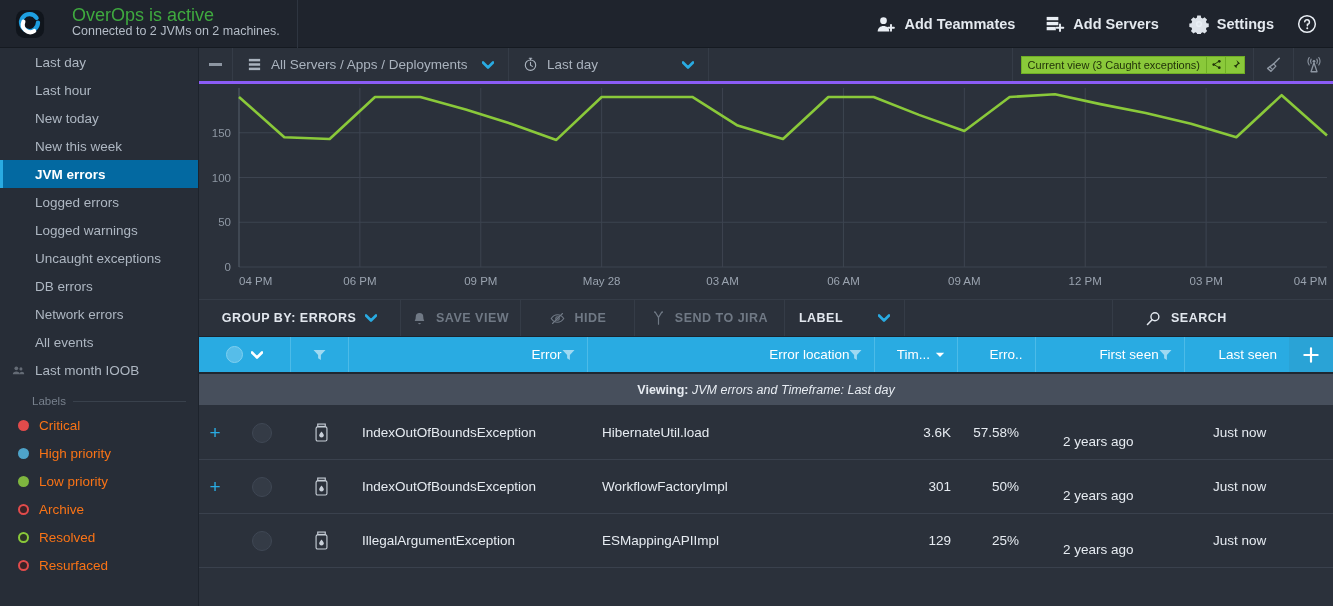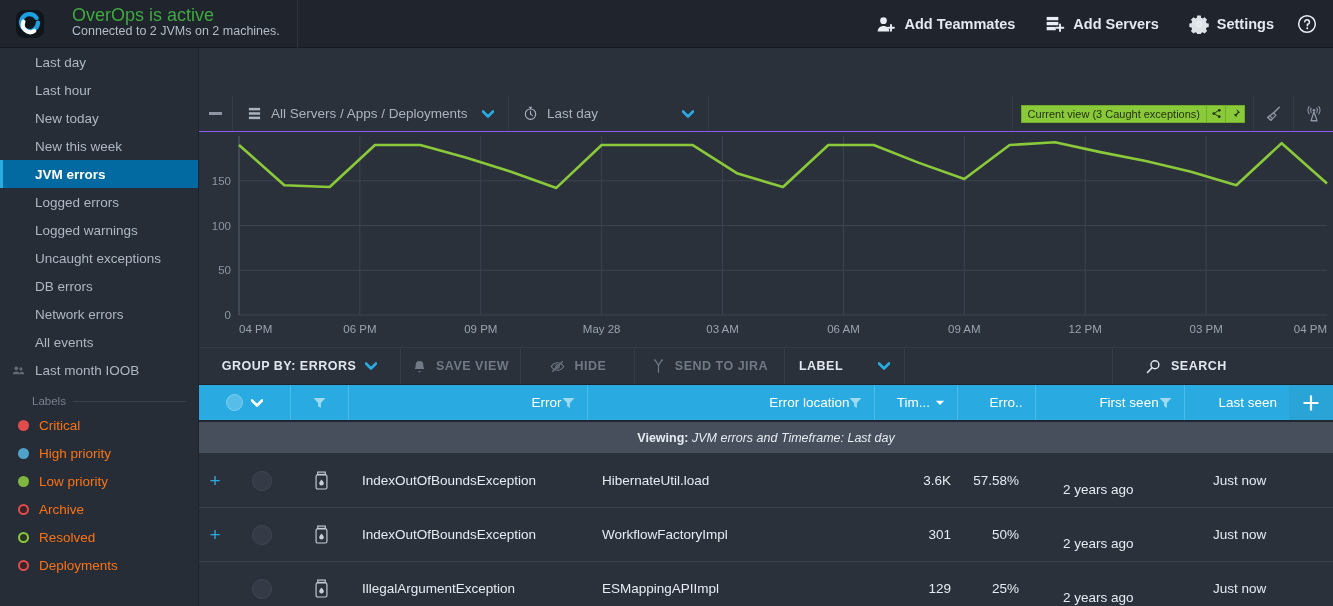--- a/index.html
+++ b/index.html
@@ -78,22 +78,21 @@
     margin-right: 10px; flex: 0 0 auto;
   }
 
   
   #main { position: absolute; left: 199px; top: 48px; width: 1134px; height: 558px; }
 
   
   #filterbar {
     height: 36px; background: #2b313b;
     display: flex; align-items: stretch;
-    border-bottom: 1px solid #8b5cf6;
-    margin-top: 48px;
+    border-bottom: 3px solid #8b5cf6;
   }
   #collapse-btn {
     width: 34px; display: flex; align-items: center; justify-content: center;
     border-right: 1px solid #353c47; cursor: pointer;
   }
   #collapse-btn .bar { width: 13px; height: 3px; background: #8d96a2; }
   .fsel {
     display: flex; align-items: center; gap: 9px;
     padding: 0 14px; cursor: pointer;
     border-right: 1px solid #353c47;
@@ -334,21 +333,21 @@
   <div class="label-item">
     <span class="ldot" style="background:#3a2226;border:2.5px solid #e14b4b"></span>
     <span>Archive</span>
   </div>
   <div class="label-item">
     <span class="ldot" style="background:#2c3327;border:2.5px solid #8ac93a"></span>
     <span>Resolved</span>
   </div>
   <div class="label-item">
     <span class="ldot" style="background:#3a2226;border:2.5px solid #e14b4b"></span>
-    <span>Deployments</span>
+    <span>Resurfaced</span>
   </div>
 </div>
 
 <div id="main">
 
   <div id="filterbar">
     <div id="collapse-btn">
       <span class="bar"></span>
     </div>
 

